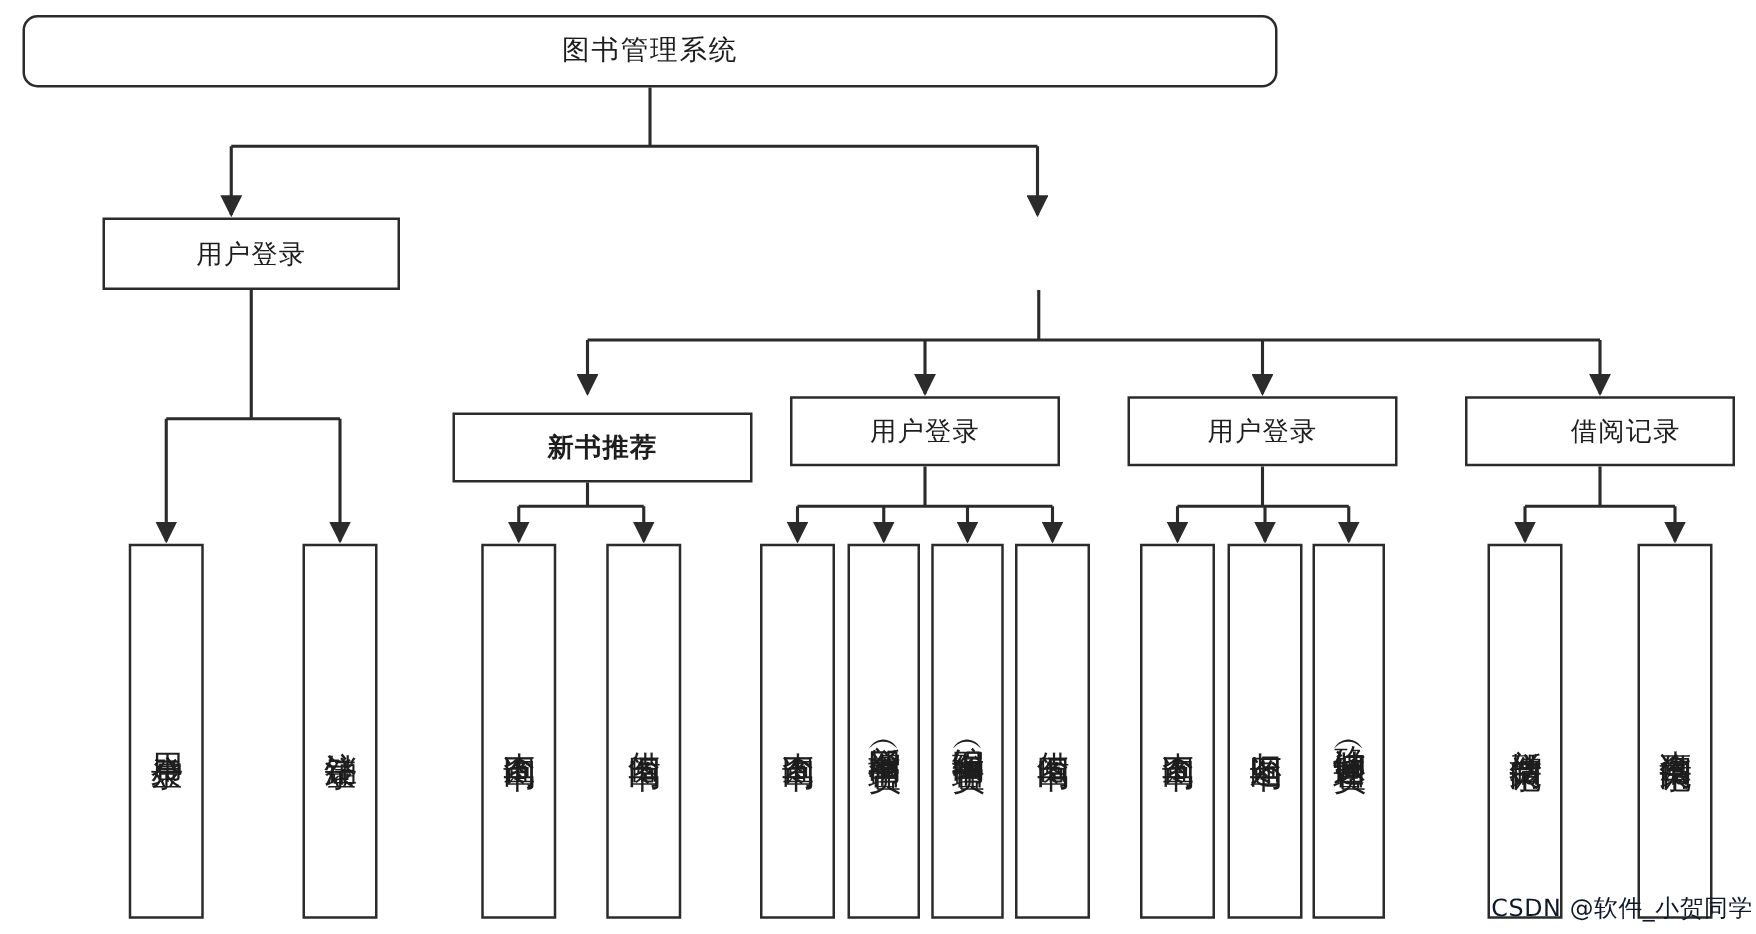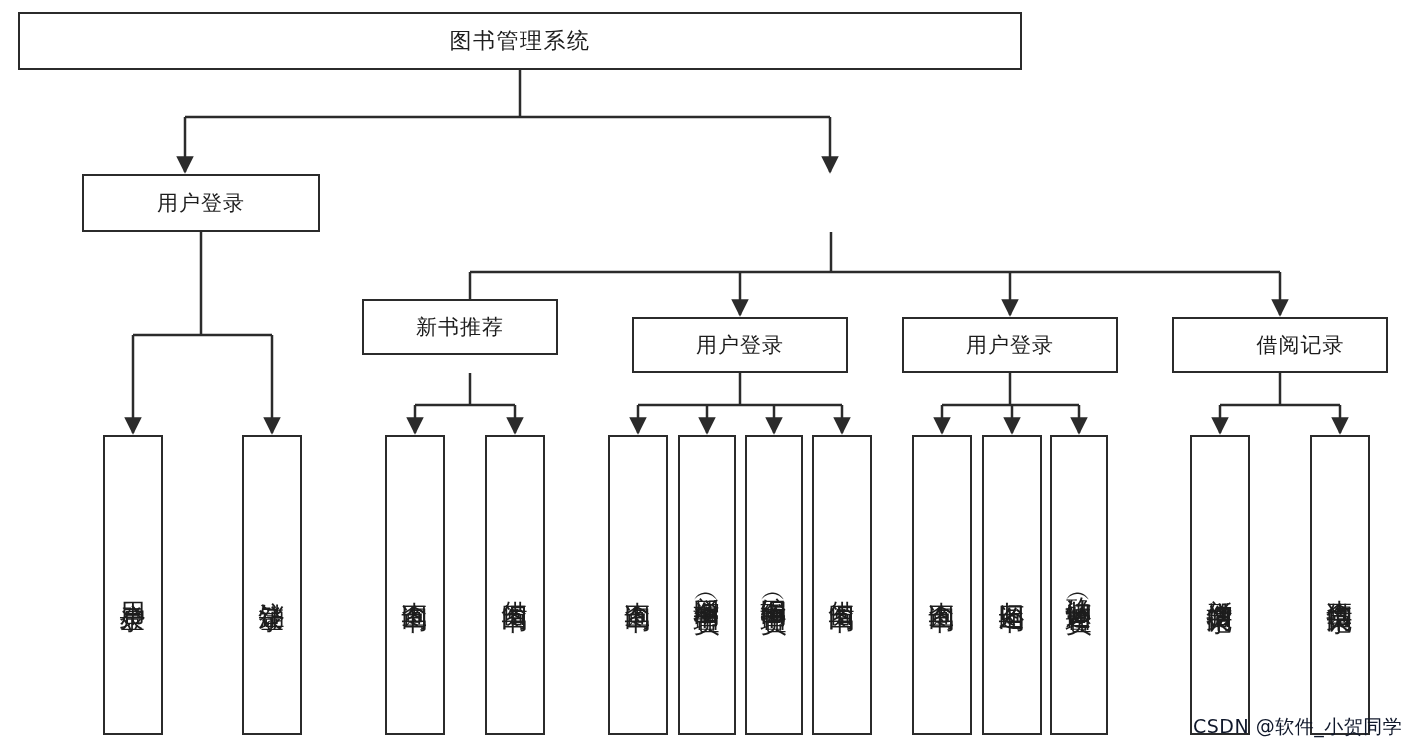--- a/index.html
+++ b/index.html
@@ -122,29 +122,29 @@
       <path d="M 1012 405 L 1012 433" marker-end="url(#arrow)"></path>
       <path d="M 1079 405 L 1079 433" marker-end="url(#arrow)"></path>
 
       <path d="M 1280 373 L 1280 405"></path>
       <path d="M 1220 405 L 1340 405"></path>
       <path d="M 1220 405 L 1220 433" marker-end="url(#arrow)"></path>
       <path d="M 1340 405 L 1340 433" marker-end="url(#arrow)"></path>
     </g>
   </svg>
 
-  <div class="node root horiz" style="left:18px; top:12px; width:1004px; height:58px;">
+  <div class="node root horiz" style="left:18px; top:12px; width:1004px; height:58px;border-radius:12px;">
     <span class="node-label">图书管理系统</span>
   </div>
 
   <div class="node horiz" style="left:82px; top:174px; width:238px; height:58px;">
     <span class="node-label">用户登录</span>
   </div>
 
-  <div class="node horiz" style="left:362px; top:299px; width:196px; height:56px;">
+  <div class="node horiz" style="left:362px; top:330px; width:240px; height:56px;font-weight:bold;">
     <span class="node-label">新书推荐</span>
   </div>
   <div class="node horiz" style="left:632px; top:317px; width:216px; height:56px;">
     <span class="node-label">用户登录</span>
   </div>
   <div class="node horiz" style="left:902px; top:317px; width:216px; height:56px;">
     <span class="node-label">用户登录</span>
   </div>
   <div class="node horiz" style="left:1172px; top:317px; width:216px; height:56px;padding-left:41px;">
     <span class="node-label">借阅记录</span>

